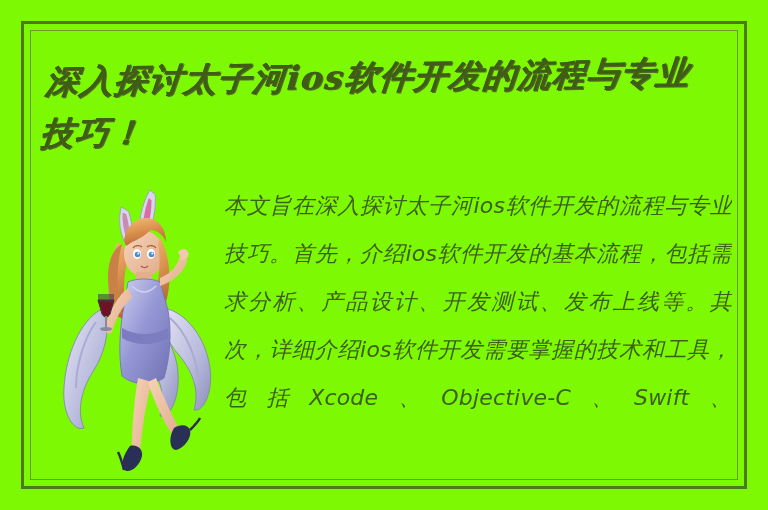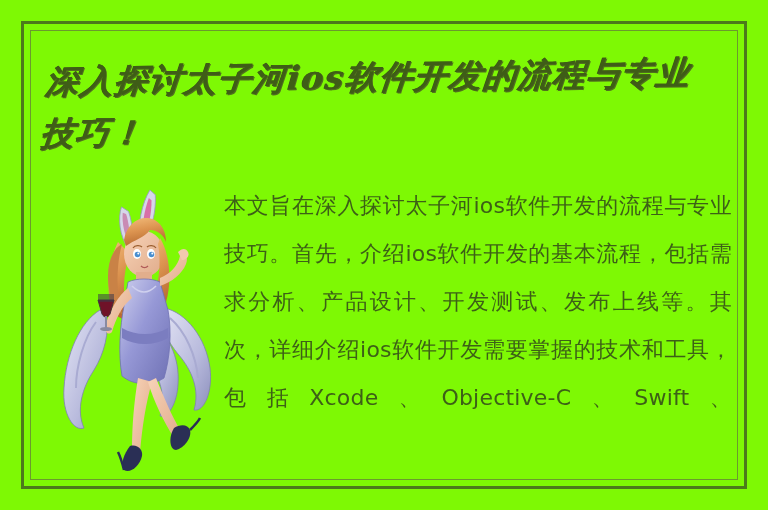--- a/index.html
+++ b/index.html
@@ -71,20 +71,21 @@
   .illustration svg { display: block; width: 100%; height: 100%; }
 
   
   .body-copy {
     position: absolute;
     left: 224px;
     top: 182px;
     width: 508px;
     height: 300px;
     overflow: hidden;
+    font-style: italic;
   }
   .body-copy p {
     margin: 0;
     font-family: "DejaVu Sans", "Liberation Sans", sans-serif;
     font-size: 22px;
     line-height: 48px;
     color: #3d6017;
     text-align: justify;
     text-align-last: justify;
     letter-spacing: 0.2px;

